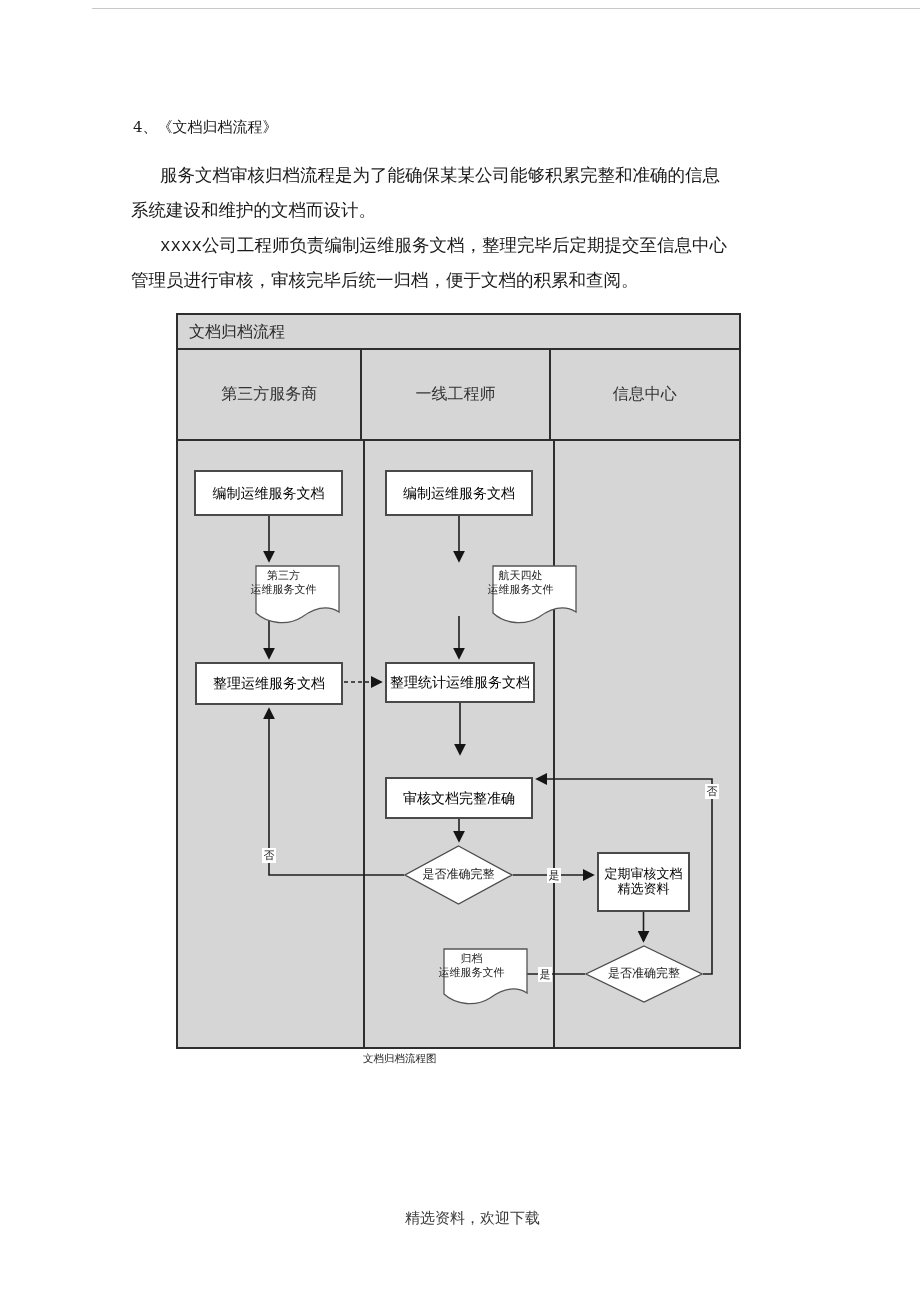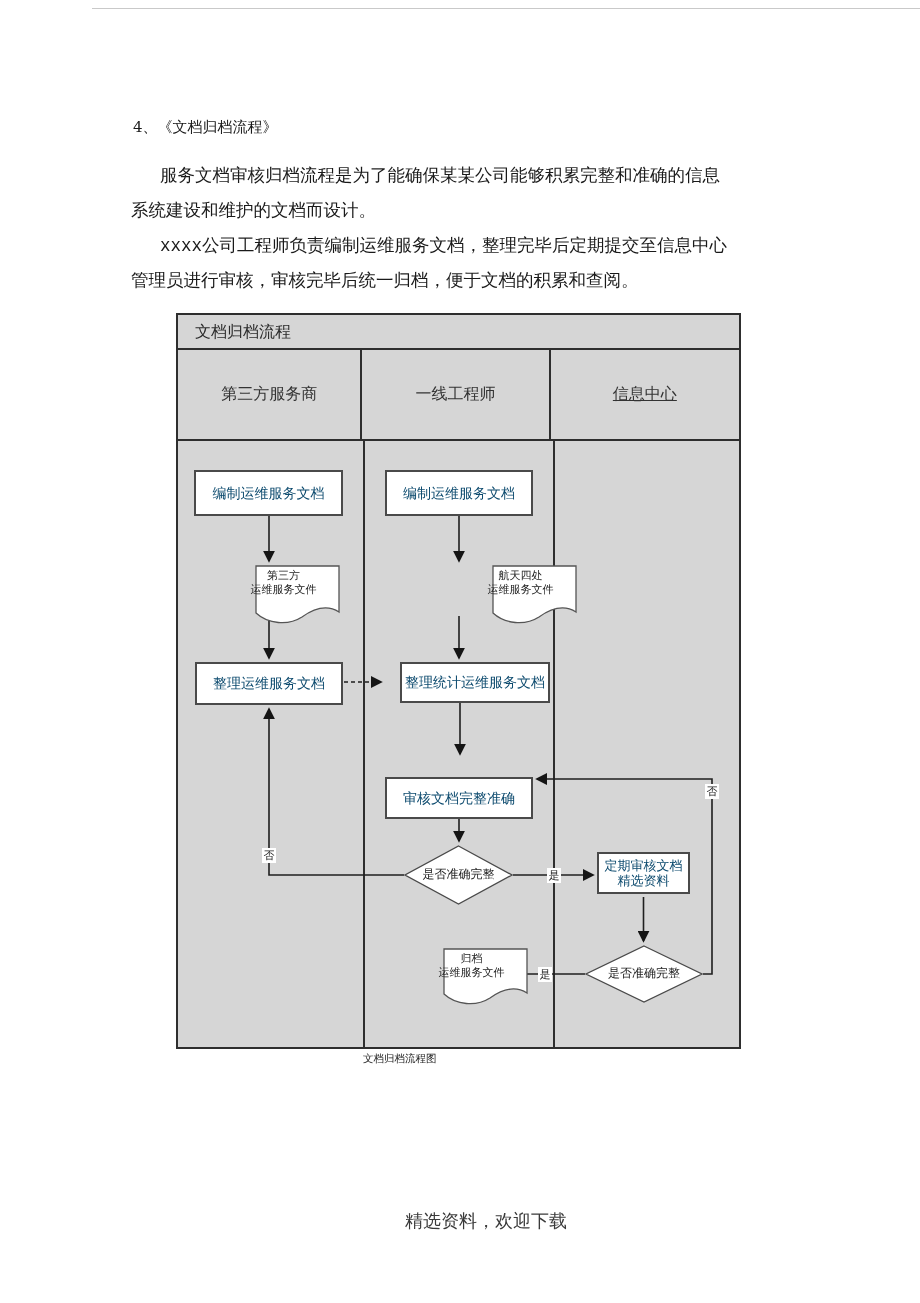--- a/index.html
+++ b/index.html
@@ -14,61 +14,61 @@
   .pl-flush{left:131px;}
 
   
   .chart{
     position:absolute;left:176px;top:313px;width:565px;height:736px;
     box-sizing:border-box;background:#d6d6d6;border:2px solid #2e2e2e;
   }
   .chart-title{
     position:absolute;left:0;top:0;width:561px;height:35px;box-sizing:border-box;
     border-bottom:2px solid #2e2e2e;font-size:16px;line-height:33px;
-    padding-left:17px;color:#2b2b2b;
+    padding-left:11px;color:#2b2b2b;
   }
   .lane-headers{
     position:absolute;left:0;top:35px;width:561px;height:91px;box-sizing:border-box;
     border-bottom:2px solid #2e2e2e;display:flex;
   }
   .lane-header{
     box-sizing:border-box;display:flex;align-items:center;justify-content:center;
     font-size:16px;color:#333;
   }
   .lh-1{width:186px;border-right:2px solid #2e2e2e;}
   .lh-2{width:190px;border-right:2px solid #2e2e2e;}
-  .lh-3{width:190px;text-decoration:underline;}
+  .lh-3{width:190px;}
   .lane-divider{position:absolute;top:126px;bottom:0;width:2px;background:#2e2e2e;}
   .ld-1{left:185px;}
   .ld-2{left:375px;}
 
   .connectors{position:absolute;left:0;top:0;pointer-events:none;}
 
   .node-rect{
     position:absolute;background:#ffffff;border:2px solid #4a4a4a;box-sizing:border-box;
     display:flex;flex-direction:column;align-items:center;justify-content:center;
-    font-size:14px;color:#0c4a6e;line-height:17px;white-space:nowrap;
+    font-size:14px;color:#000000;line-height:17px;white-space:nowrap;
   }
   .node-doc{position:absolute;padding-left:28px;}
   .node-doc .doc-text{
     position:absolute;left:0;right:0;top:4px;text-align:center;
     font-size:11px;line-height:13.5px;color:#222;
   }
   .node-diamond{position:absolute;}
   .node-diamond .diamond-text{
     position:absolute;left:0;right:0;top:0;bottom:6px;display:flex;align-items:center;
     justify-content:center;font-size:12px;color:#222;
   }
   .small-lines{font-size:13px;line-height:15px;}
   .edge-label{
     position:absolute;background:#ffffff;width:14px;height:15px;line-height:15px;
     text-align:center;font-size:11px;color:#222;
   }
   .caption{position:absolute;left:363px;top:1052px;font-size:10.5px;color:#222;}
-  .footer{position:absolute;left:405px;top:1209px;font-size:18px;color:#3a3a3a;}
+  .footer{position:absolute;left:405px;top:1209px;font-size:15px;color:#3a3a3a;}
 </style>
 </head>
 <body>
 
 <div>
 
   <div class="top-rule"></div>
 
   <div class="heading">4、《文档归档流程》</div>
 
@@ -111,25 +111,25 @@
         <polyline points="525,659 534,659 534,464 359,464" marker-end="url(#ah)"></polyline>
       </g>
     </svg>
 
     <div class="node-rect" style="left:16px;top:155px;width:149px;height:46px;">编制运维服务文档</div>
 
     <div class="node-rect" style="left:207px;top:155px;width:148px;height:46px;">编制运维服务文档</div>
 
     <div class="node-rect" style="left:17px;top:347px;width:148px;height:43px;">整理运维服务文档</div>
 
-    <div class="node-rect" style="left:207px;top:347px;width:150px;height:41px;margin-left:15px;">整理统计运维服务文档</div>
+    <div class="node-rect" style="left:207px;top:347px;width:150px;height:41px;">整理统计运维服务文档</div>
 
     <div class="node-rect" style="left:207px;top:443px;width:148px;height:42px;margin-top:19px;">审核文档完整准确</div>
 
-    <div class="node-rect small-lines" style="left:419px;top:537px;width:93px;height:42px;">
+    <div class="node-rect small-lines" style="left:419px;top:537px;width:93px;height:60px;font-family:Liberation Mono, monospace;">
       <span>定期审核文档</span>
       <span>精选资料</span>
     </div>
 
     <div class="node-doc" style="left:49px;top:250px;width:85px;height:60px;">
       <svg width="85" height="60" viewBox="0 0 85 60">
         <path d="M1,1 L84,1 L84,47 C73,40 61,42 47,52 C33,61 13,59 1,48 Z" fill="#ffffff" stroke="#555555" stroke-width="1.3"></path>
       </svg>
       <div class="doc-text">
         <div>第三方</div>

